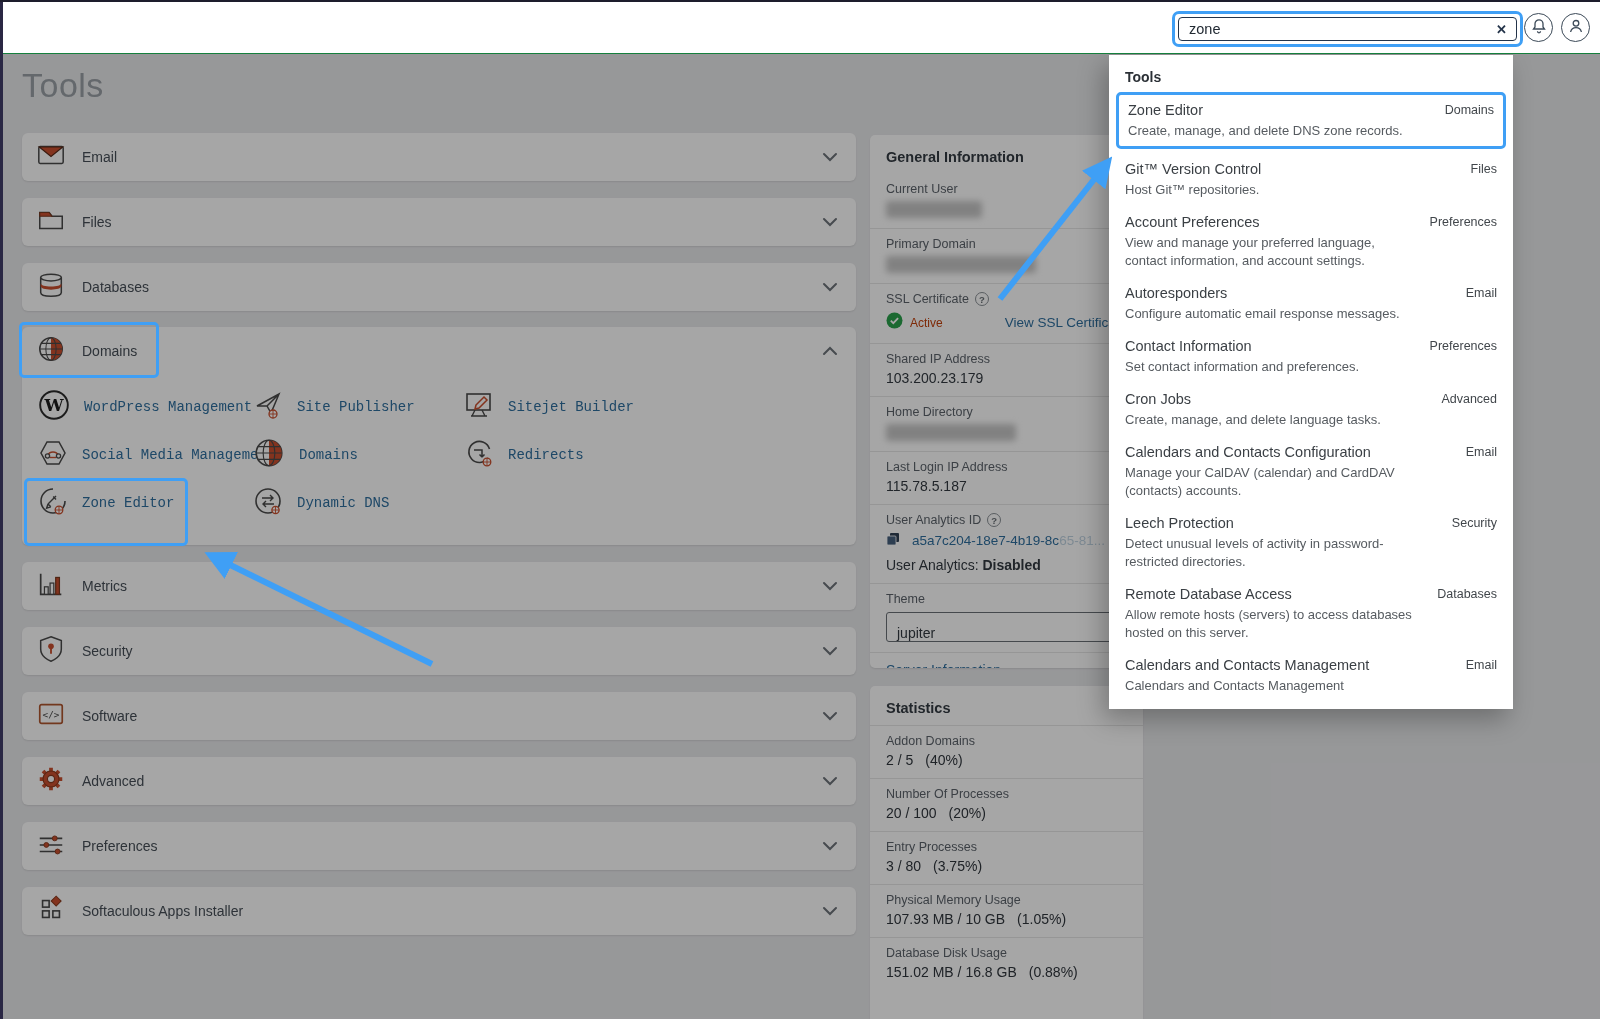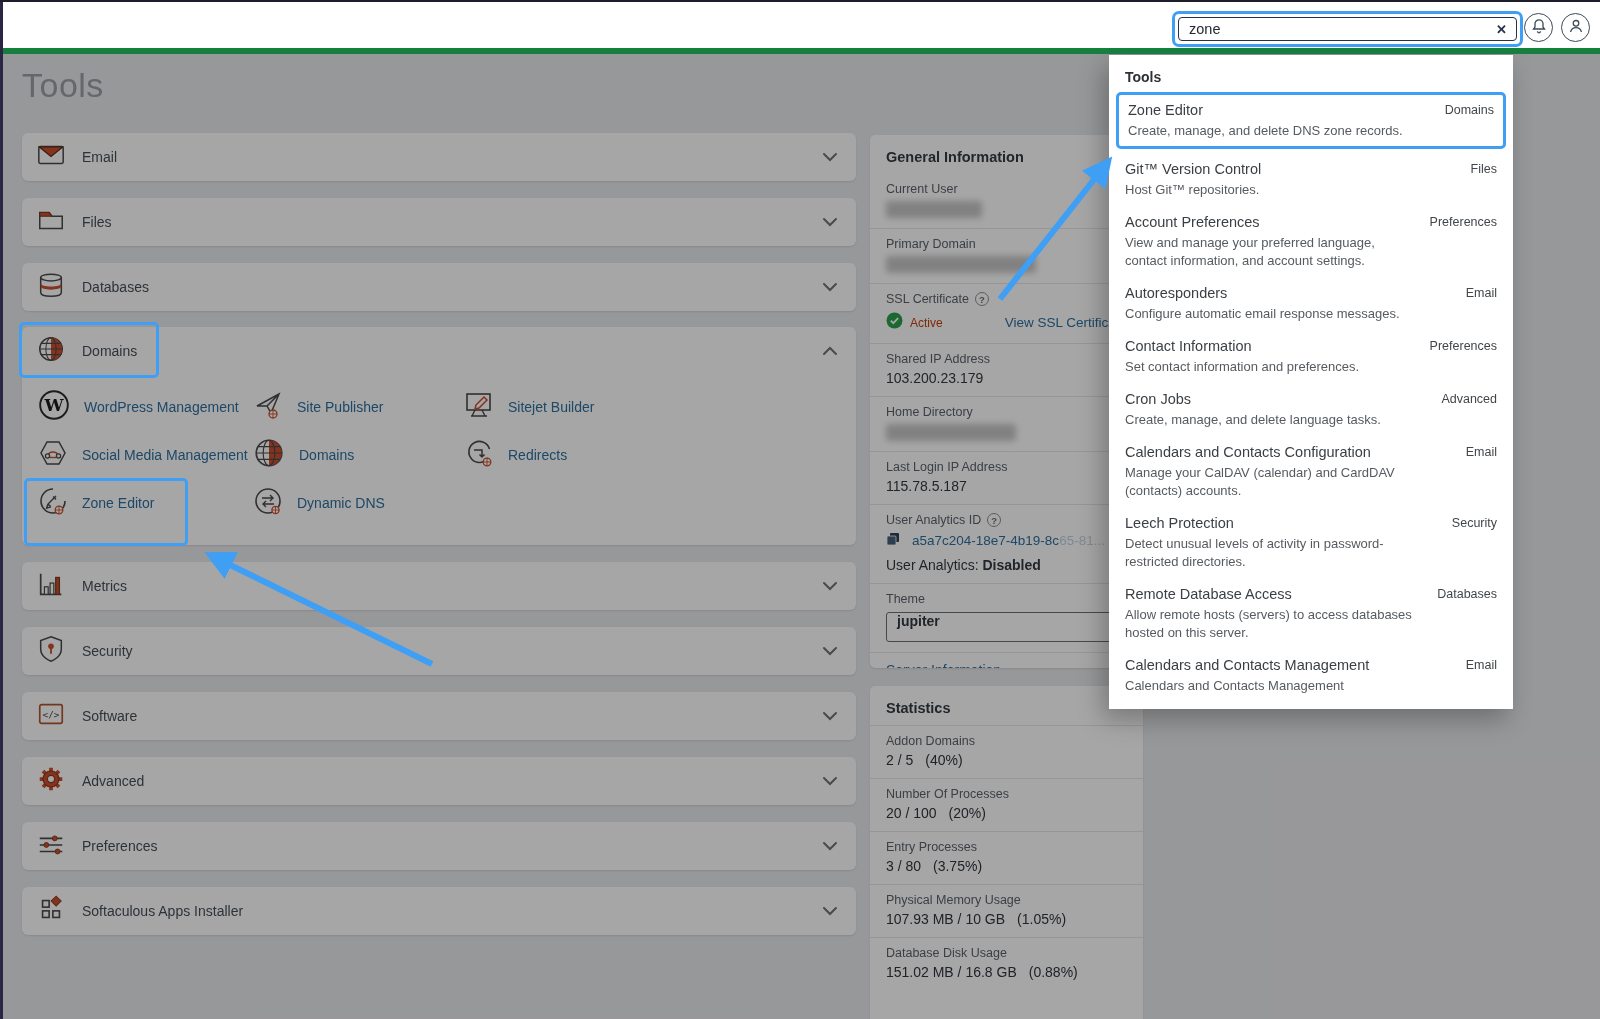--- a/index.html
+++ b/index.html
@@ -1,20 +1,20 @@
 <!DOCTYPE html>
 <html><head>
 <meta charset="utf-8">
 <style>
   * { margin:0; padding:0; box-sizing:border-box; }
   body { font-family:"Liberation Sans", sans-serif; background:#fff; }
   .page { position:relative; width:1600px; height:1019px; overflow:hidden; background:#fff; }
 
   
-  .hdr { position:absolute; left:0; top:0; width:1600px; height:54px; background:#fff; border-bottom:6px solid #15803d; z-index:60; }
+  .hdr { position:absolute; left:0; top:0; width:1600px; height:54px; background:#fff; border-bottom:1px solid #15803d; z-index:60; }
   .topline { position:absolute; left:0; top:0; width:1600px; height:2px; background:#1d1d2c; z-index:90; }
   .leftstrip { position:absolute; left:0; top:2px; width:3px; height:1017px; background:#2a2744; z-index:90; }
 
   .search-wrap { position:absolute; left:1172px; top:11px; width:351px; height:36px; border:3px solid #3f9ff5; border-radius:7px; background:#fff; display:flex; align-items:center; padding:3px; z-index:61; }
   .search-inner { position:relative; flex:1; height:100%; border:1.5px solid #24344a; border-radius:4px; display:flex; align-items:center; background:#fff; }
   .search-inner input { border:none; outline:none; width:100%; height:100%; padding:0 28px 0 10px; font-family:"Liberation Sans", sans-serif; font-size:14.5px; color:#222a33; background:transparent; }
   .search-clear { position:absolute; right:9px; top:50%; transform:translateY(-50%); font-size:13px; font-weight:bold; color:#24344a; cursor:pointer; line-height:1; }
   .icon-btn { position:absolute; top:13px; width:29px; height:29px; border:1.5px solid #3c4a58; border-radius:50%; display:flex; align-items:center; justify-content:center; background:#fff; z-index:61; }
   .btn-bell { left:1524px; }
   .btn-user { left:1561px; }
@@ -25,21 +25,21 @@
 
   .acc-card { position:absolute; left:22px; width:834px; height:48px; background:#fff; border-radius:6px; box-shadow:0 1px 2px rgba(0,0,0,.10); display:flex; align-items:center; padding:0 18px 0 14px; }
   .acc-label { margin-left:16px; font-size:14px; color:#474f58; }
   .acc-chev { margin-left:auto; display:flex; align-items:center; }
   .c0{top:79px}.c1{top:144px}.c2{top:209px}
   .card-domains { top:273px; height:218px; align-items:flex-start; }
   .dom-head { position:absolute; left:0; top:0; width:100%; height:48px; display:flex; align-items:center; padding:0 18px 0 14px; }
   .c4{top:508px}.c5{top:573px}.c6{top:638px}.c7{top:703px}.c8{top:768px}.c9{top:833px}
 
   .dg-item { position:absolute; display:flex; align-items:center; height:44px; }
-  .dg-item a { margin-left:13px; font-size:14px; color:#2f6f9f; text-decoration:none; }
+  .dg-item a { margin-left:13px; font-size:14px; color:#2f6f9f; text-decoration:none;font-family:Liberation Mono, monospace; }
   .rr1{top:58px}.rr2{top:106px}.rr3{top:154px}
   .cc1{left:15px}.cc2{left:230px}.cc3{left:441px}
 
   
   .panel { position:absolute; left:870px; width:273px; background:#fff; border-radius:5px; box-shadow:0 1px 2px rgba(0,0,0,.10); overflow:hidden; }
   .gi-panel { top:81px; height:533px; }
   .stats-panel { top:632px; height:340px; }
   .p-title { padding:14px 16px 9px; font-size:14.5px; font-weight:bold; color:#343b42; }
   .p-row { padding:8px 16px 10px; border-top:1px solid #e7e7e7; }
   .p-label { font-size:12.5px; color:#5c636b; display:flex; align-items:center; gap:6px; }
@@ -49,21 +49,21 @@
   .help { display:inline-flex; width:14px; height:14px; border:1.2px solid #8a9096; border-radius:50%; color:#6a7076; font-size:9.5px; align-items:center; justify-content:center; font-weight:bold; }
   .ssl-line { margin-top:6px; display:flex; align-items:center; gap:7px; }
   .ssl-status { font-size:12px; color:#c2410c; }
   .link { font-size:13.5px; color:#2f6f9f; text-decoration:none; white-space:nowrap; }
   .ssl-link { margin-left:auto; }
   .uaid-line { margin-top:5px; display:flex; align-items:center; gap:12px; font-size:13.5px; }
   .uaid-main { color:#2f6f9f; }
   .uaid-faded { color:#2f6f9f; opacity:.3; }
   .ua-status { margin-top:8px; font-size:14px; color:#333a41; }
   .ua-status b { font-weight:bold; }
-  .theme-select { margin-top:6px; width:240px; height:30px; border:1px solid #6b7177; border-radius:3px; background:#fff; display:flex; align-items:flex-start; padding:0 10px; font-size:14px; color:#333a41; justify-content:space-between;font-weight:bold; }
+  .theme-select { margin-top:6px; width:240px; height:30px; border:1px solid #6b7177; border-radius:3px; background:#fff; display:flex; align-items:flex-end; padding:0 10px; font-size:14px; color:#333a41; justify-content:space-between; }
   .caret { font-size:10px; color:#555; }
   .st-value { margin-top:4px; font-size:14px; color:#30363d; }
   .st-pct { margin-left:12px; }
 
   
   .dim { position:absolute; left:0; top:54px; width:1600px; height:965px; background:rgba(0,0,0,0.35); z-index:10; }
 
   
   .dropdown { position:absolute; left:1109px; top:55px; width:404px; background:#fff; z-index:30; box-shadow:-6px 10px 24px rgba(0,0,0,.28); padding:14px 16px 10px; }
   .dd-group { font-size:14px; font-weight:bold; color:#2b3036; margin-bottom:13px; }

